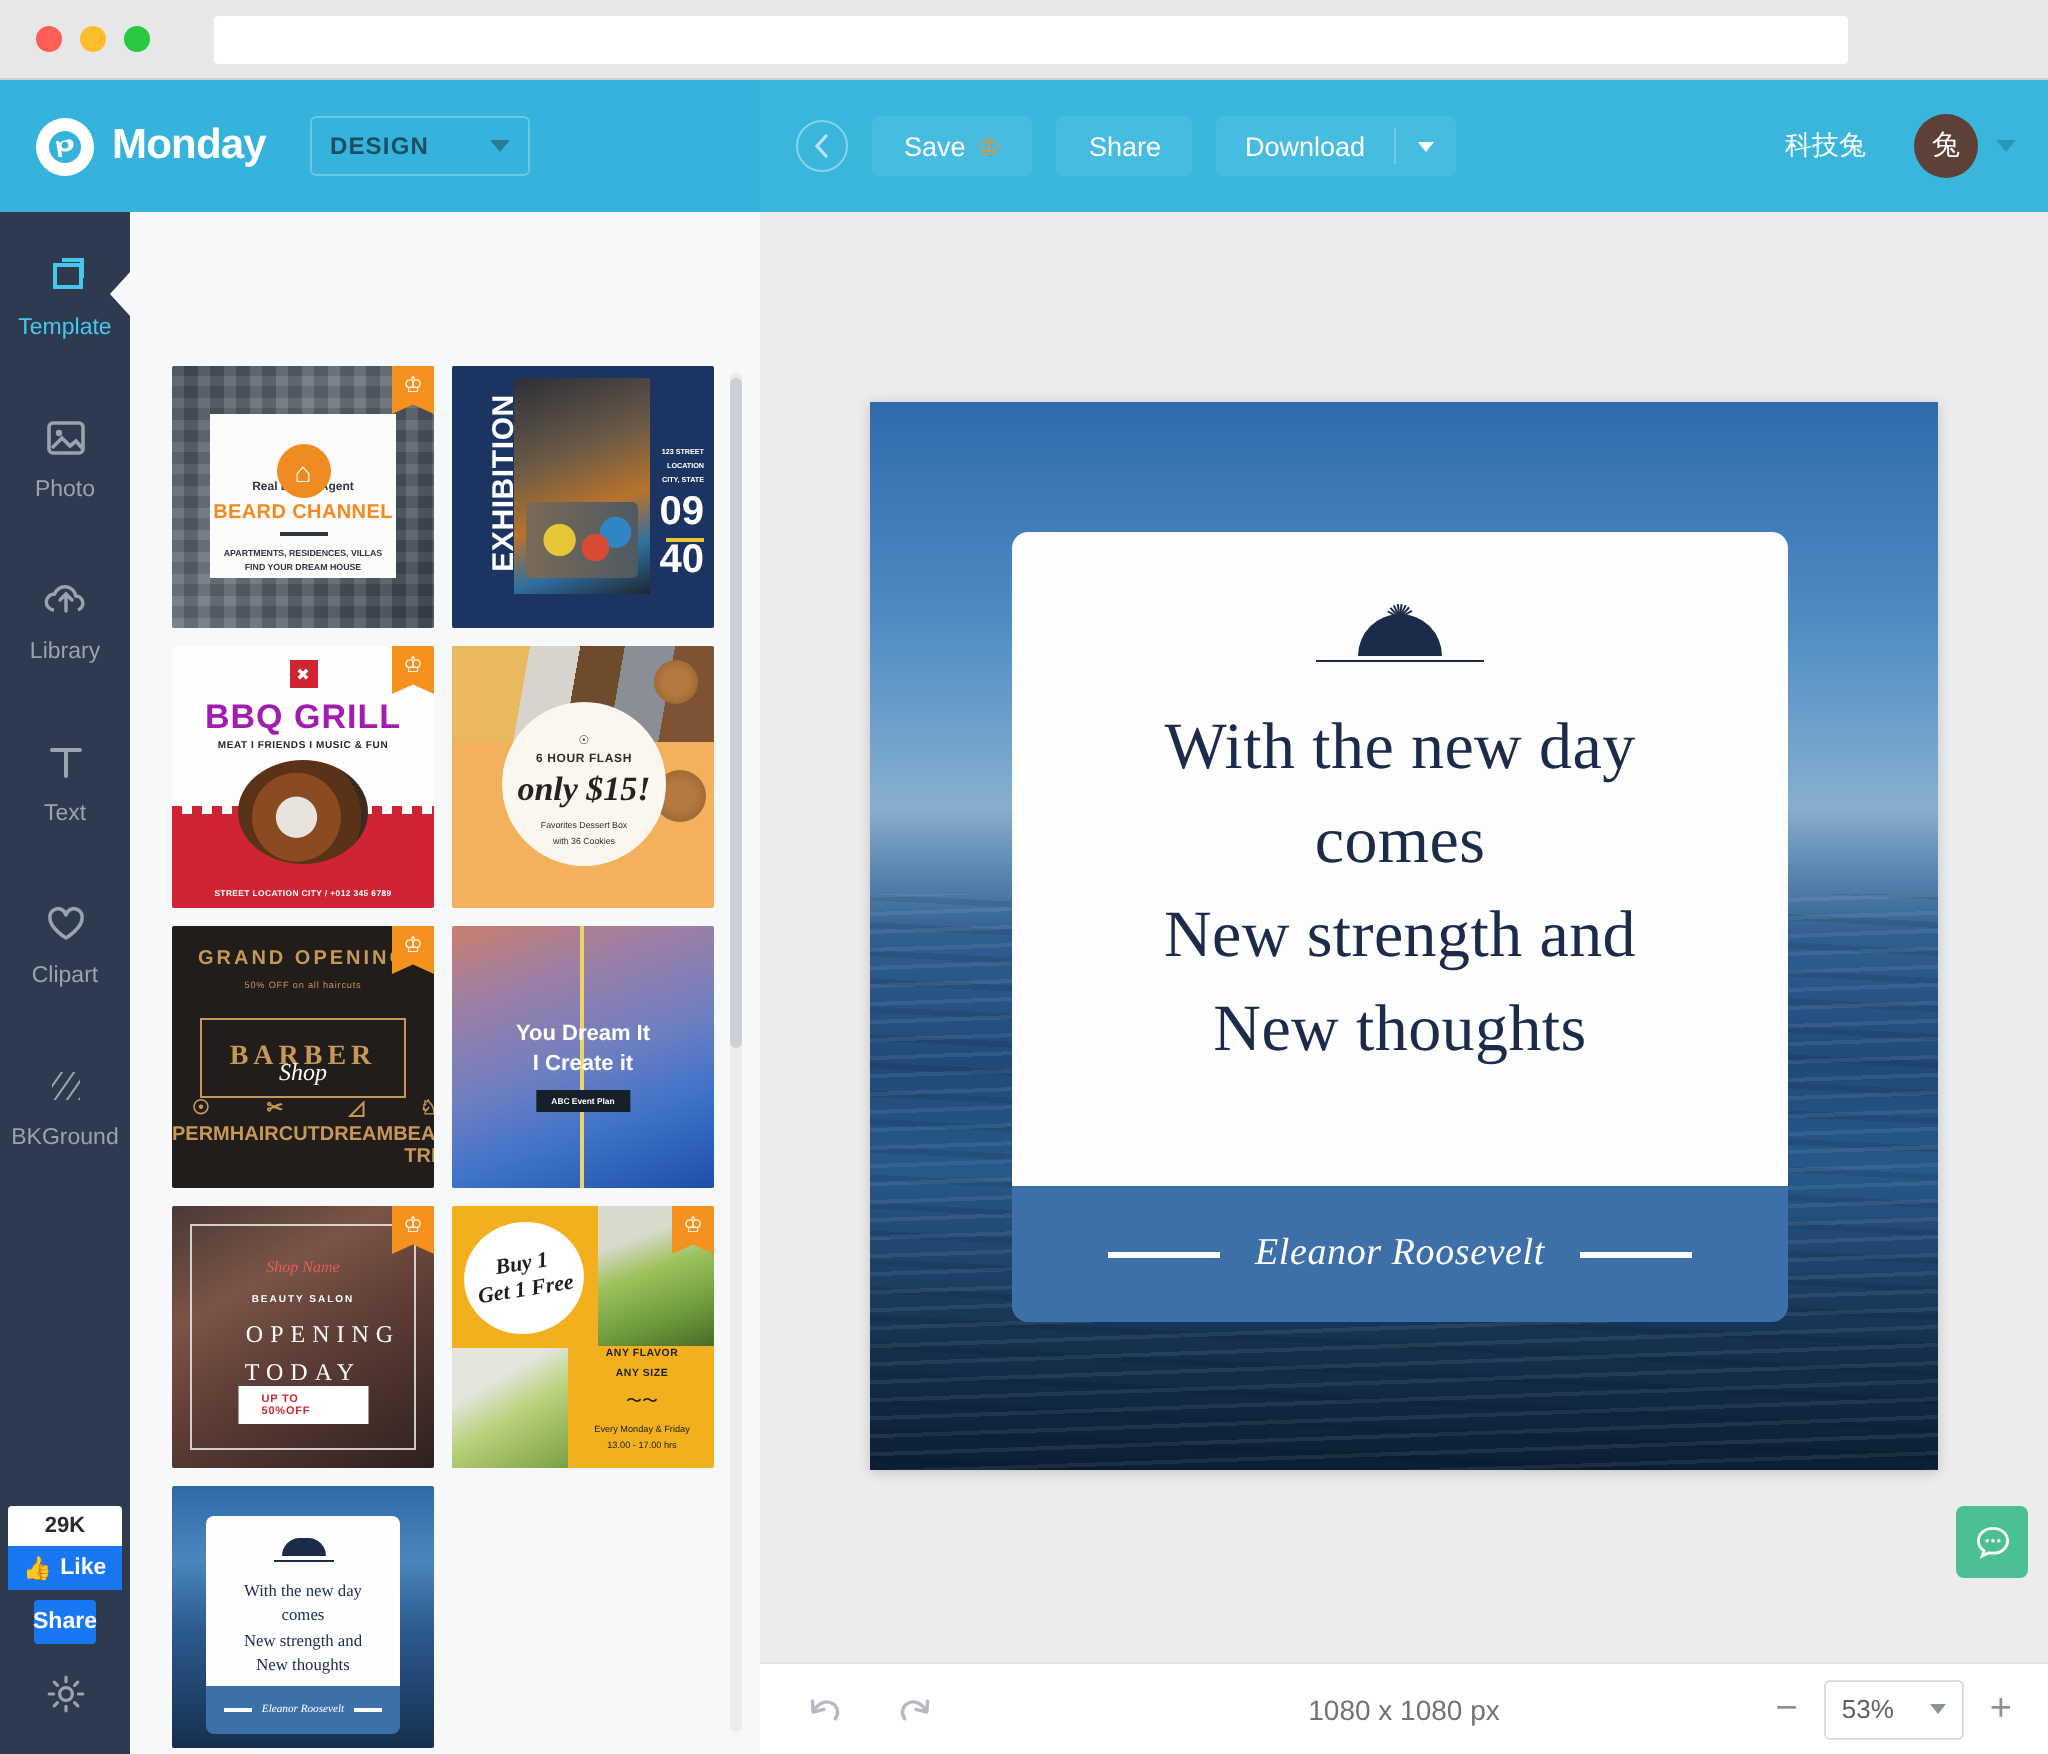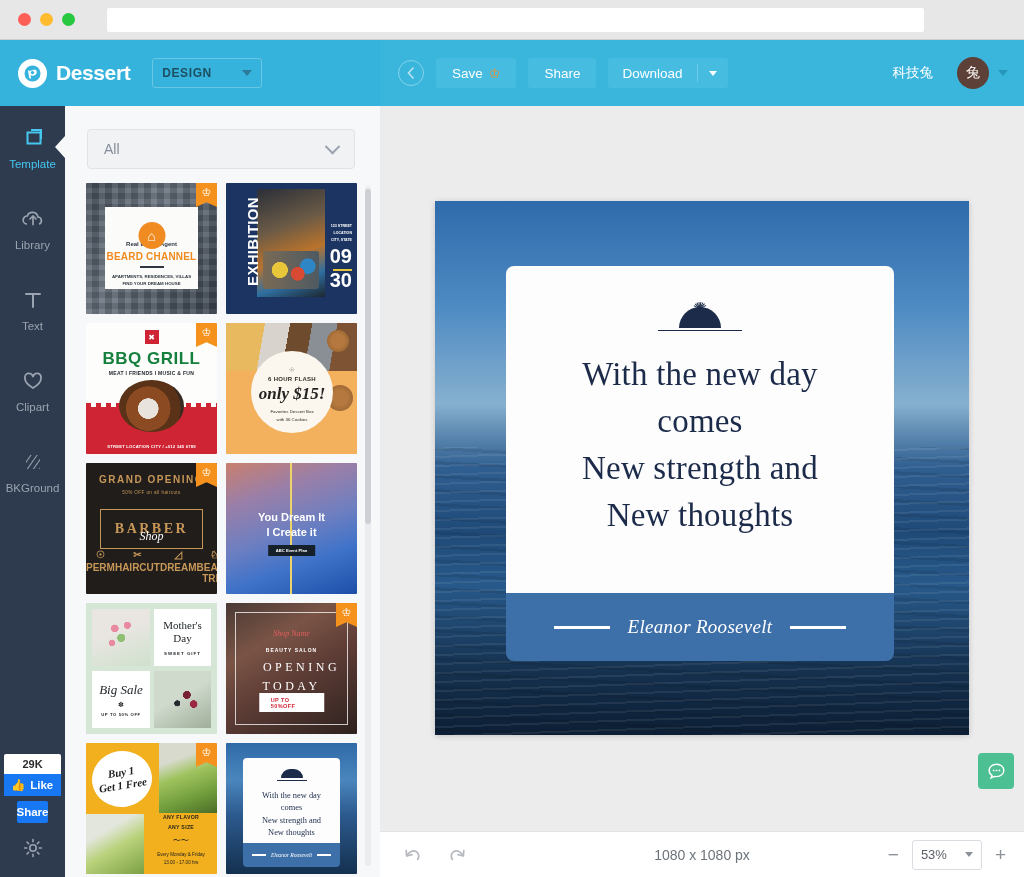--- a/index.html
+++ b/index.html
@@ -220,21 +220,21 @@
 
   
   .th3 { background: #fdfdfb; }
   .th3 .redband { position: absolute; left: 0; bottom: 0; width: 131px; height: 47px; background: #cf2434; }
   .th3 .redband:before { content:''; position:absolute; top:-4px; left:0; width:131px; height:6px;
     background: repeating-linear-gradient(90deg,#cf2434 0 5px, transparent 5px 10px); }
   .th3 .ic { position: absolute; left: 50%; top: 7px; transform: translateX(-50%);
     width: 14px; height: 14px; background: #cf2434; display:flex; align-items:center;
     justify-content:center; color:#fff; font-size: 8px; }
   .th3 .ttl { position: absolute; top: 26px; width: 131px; text-align: center;
-    color: #15803d; font-size: 17px; font-weight: bold; letter-spacing: .5px; }
+    color: #a21caf; font-size: 17px; font-weight: bold; letter-spacing: .5px; }
   .th3 .sub { position: absolute; top: 47px; width: 131px; text-align: center;
     color: #22272e; font-size: 5px; font-weight: bold; letter-spacing: .3px; }
   .th3 .food { position: absolute; left: 33px; top: 57px; width: 65px; height: 52px;
     border-radius: 50%; background: radial-gradient(circle at 45% 55%, #e8e3dc 0 22%, #8c4a22 23% 48%, #5a3218 49% 70%, #3a2a22 71%); }
   .th3 .ftr { position: absolute; bottom: 5px; width: 131px; text-align: center;
     color: #fff; font-size: 4.2px; font-weight: bold; letter-spacing: .2px; }
 
   
   .th4 { background: #f3b15e; }
   .th4 .top { position: absolute; left: 0; top: 0; width: 131px; height: 48px;
@@ -442,21 +442,21 @@
 
   <div class="app-header">
     <div class="header-left">
       <div class="logo-wrap">
         <div class="logo-mark">
           <svg width="19" height="19" viewBox="0 0 19 19">
               <path d="M9.5 1.5a8 8 0 108 8 8 8 0 00-8-8zm1.6 4.1c1.6 0 2.7 1 2.7 2.5 0 2.1-1.9 3.7-4.3 3.7-.8 0-1.5-.2-1.9-.5l.5 3.2H6.3L5 6.6h1.6l.2 1c.6-.8 1.6-1.4 2.7-1.4z" fill="#36b3dc"></path>
               <circle cx="9.5" cy="8.6" r="1.7" fill="#36b3dc"></circle>
             </svg>
         </div>
-        <div class="logo-text">Dessert</div>
+        <div class="logo-text">Monday</div>
       </div>
       <div class="design-btn">
         <span class="lbl">DESIGN</span>
         <span class="caret-down"></span>
       </div>
     </div>
 
     <div class="header-right">
       <div class="back-circle">
         <svg width="10" height="12" viewBox="0 0 10 12">
@@ -491,20 +491,30 @@
       <span class="ricon">
         <svg width="26" height="24" viewBox="0 0 26 24">
             <rect x="7.5" y="6.5" width="13" height="11" fill="none" stroke="#45c7f0" stroke-width="2"></rect>
             <path d="M11 4h10v9" fill="none" stroke="#45c7f0" stroke-width="2"></path>
           </svg>
       </span>
       <span class="rlabel">Template</span>
       <span class="notch"></span>
     </div>
 
+    <div class="rail-item">
+      <span class="ricon">
+        <svg width="24" height="22" viewBox="0 0 24 22">
+            <rect x="3.5" y="3.5" width="17" height="15" rx="2" fill="none" stroke="#9aa3b0" stroke-width="1.8"></rect>
+            <circle cx="8.5" cy="8.5" r="1.6" fill="#9aa3b0"></circle>
+            <path d="M5 16l5-5 4 4 3-2.5 3 3.5" fill="none" stroke="#9aa3b0" stroke-width="1.8"></path>
+          </svg>
+      </span>
+      <span class="rlabel">Photo</span>
+    </div>
 
     <div class="rail-item">
       <span class="ricon">
         <svg width="26" height="22" viewBox="0 0 26 22">
             <path d="M7 16a4 4 0 01.3-8 5.5 5.5 0 0110.6 1A3.6 3.6 0 0119 16" fill="none" stroke="#9aa3b0" stroke-width="1.7"></path>
             <path d="M13 16.5V8.5M10 11l3-3 3 3" fill="none" stroke="#9aa3b0" stroke-width="1.7" stroke-linecap="round"></path>
           </svg>
       </span>
       <span class="rlabel">Library</span>
     </div>
@@ -554,24 +564,20 @@
         <svg width="22" height="22" viewBox="0 0 22 22">
             <circle cx="11" cy="11" r="3.2" fill="none" stroke="#9aa3b0" stroke-width="1.6"></circle>
             <path d="M11 2.6v2.2M11 17.2v2.2M2.6 11h2.2M17.2 11h2.2M5.1 5.1l1.6 1.6M15.3 15.3l1.6 1.6M16.9 5.1l-1.6 1.6M6.7 15.3l-1.6 1.6" stroke="#9aa3b0" stroke-width="1.6" stroke-linecap="round"></path>
           </svg>
       </div>
     </div>
   </div>
 
   <div class="tpl-panel">
 
-    <div class="filter-select">
-      <span class="fval">All</span>
-      <span class="chev"></span>
-    </div>
 
     <div class="tpl-scroll">
       <div class="tpl-grid">
 
         <div class="tpl-card">
           <div class="th th1">
             <div class="bldg"></div>
             <div class="card">
               <div class="circ">⌂</div>
               <div class="t1">Real Estate Agent</div>
@@ -586,21 +592,21 @@
 
         <div class="tpl-card">
           <div class="th th2">
             <div class="photo"></div>
             <div class="vtext">EXHIBITION</div>
             <div class="addr" style="white-space:pre-line">123 STREET
 LOCATION
 CITY, STATE</div>
             <div class="num n1">09</div>
             <div class="ybar"></div>
-            <div class="num n2">30</div>
+            <div class="num n2">40</div>
           </div>
         </div>
 
         <div class="tpl-card">
           <div class="th th3">
             <div class="redband"></div>
             <div class="ic">✖</div>
             <div class="ttl">BBQ GRILL</div>
             <div class="sub">MEAT  I  FRIENDS   I  MUSIC &amp; FUN</div>
             <div class="food"></div>
@@ -656,36 +662,20 @@
 
         <div class="tpl-card">
           <div class="th th6">
             <div class="line"></div>
             <div class="t" style="white-space:pre-line">You Dream It
 I Create it</div>
             <div class="tag">ABC Event Plan</div>
           </div>
         </div>
 
-        <div class="tpl-card">
-          <div class="th th7">
-            <div class="q q1"></div>
-            <div class="q q2">
-              <div class="md" style="white-space:pre-line">Mother's
-Day</div>
-              <div class="sg">SWEET GIFT</div>
-            </div>
-            <div class="q q3">
-              <div class="bs">Big Sale</div>
-              <div class="st">✽</div>
-              <div class="up">UP TO 50% OFF</div>
-            </div>
-            <div class="q q4"></div>
-          </div>
-        </div>
 
         <div class="tpl-card">
           <div class="th th8">
             <div class="frame"></div>
             <div class="shop">Shop Name</div>
             <div class="bs">BEAUTY SALON</div>
             <div class="op">OPENING</div>
             <div class="td">TODAY</div>
             <div class="btn">UP TO 50%OFF</div>
           </div>

